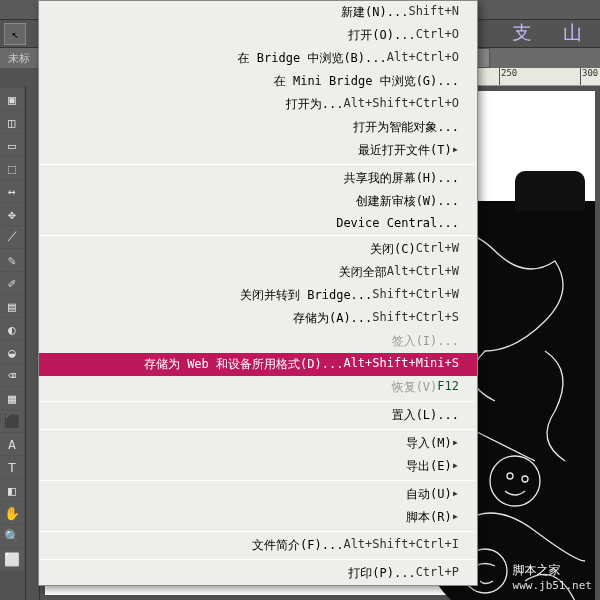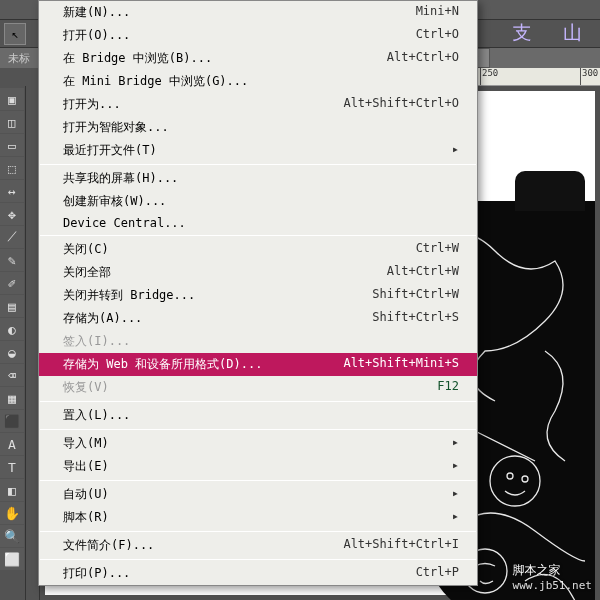--- a/index.html
+++ b/index.html
@@ -16,21 +16,21 @@
 .toolbox{width:26px;background:#535353;border-right:1px solid #333;display:flex;flex-direction:column;gap:1px;padding-top:2px}
 .toolbox2{width:14px;background:#535353;border-right:1px solid #333}
 .tbtn{width:24px;height:22px;background:#5a5a5a;display:flex;align-items:center;justify-content:center;color:#ddd;font-size:13px;cursor:pointer}
 .canvas-area{flex:1;background:#505050;position:relative}
 .canvas{position:absolute;left:5px;top:5px;right:5px;bottom:5px;background:#fff}
 .shirt{position:absolute;right:0;top:110px;width:170px;height:420px;background:#0a0a0a;border-radius:20px 0 0 80px}
 .shirt::before{content:"";position:absolute;top:-30px;right:10px;width:70px;height:40px;background:#111;border-radius:10px 10px 0 0}
 .lines{position:absolute;inset:0;overflow:hidden}
 .lines svg{width:100%;height:100%}
 .menu{position:absolute;left:38px;top:0;width:440px;background:#eeeeea;border:1px solid #888;box-shadow:3px 3px 8px rgba(0,0,0,.4);z-index:100}
-.menu-item{display:flex;justify-content:space-between;padding:3px 18px 3px 24px;color:#000;font-family:"SimSun",monospace;cursor:default}
+.menu-item{display:flex;justify-content:flex-end;padding:3px 18px 3px 24px;color:#000;font-family:"SimSun",monospace;cursor:default}
 .menu-item.highlighted{background:#be185d;color:#fff}
 .menu-item.disabled{color:#999}
 .menu-sep{height:1px;background:#bbb;margin:2px 1px;border-bottom:1px solid #fff}
 .shortcut{color:#333;font-family:monospace}
 .highlighted .shortcut{color:#fff}
 .disabled .shortcut{color:#14532d}
 .watermark{position:absolute;right:8px;bottom:8px;color:#fff;font-size:12px;text-shadow:0 0 3px rgba(0,0,0,.8);z-index:50}
 .watermark .site{font-size:11px;opacity:.85}
 .nav-right{position:absolute;right:0;top:0;color:#c4b5fd;font-size:19px;letter-spacing:10px;padding:20px 8px}
 .close-x{font-size:10px;color:#666}
@@ -56,21 +56,21 @@
 </div>
 
 <div style="display:flex">
   <div style="width:40px;height:18px;background:#535353"></div>
   <div class="ruler" style="flex:1" id="ruler">
       <div class="ruler-mark" style="left: 2px;">0</div>
       <div class="ruler-mark" style="left: 112px;">50</div>
       <div class="ruler-mark" style="left: 184px;">100</div>
       <div class="ruler-mark" style="left: 256px;">150</div>
       <div class="ruler-mark" style="left: 328px;">200</div>
-      <div class="ruler-mark" style="left: 400px; text-align: right;">250</div>
+      <div class="ruler-mark" style="left: 419px; text-align: right;">250</div>
       <div class="ruler-mark" style="left: 500px;">300</div>
     </div>
 </div>
 
 <div class="main">
   <div class="toolbox" id="toolbox">
       <div class="tbtn">▣</div>
       <div class="tbtn">◫</div>
       <div class="tbtn">▭</div>
       <div class="tbtn">⬚</div>
@@ -114,21 +114,21 @@
             </svg>
         </div>
       </div>
     </div>
   </div>
 </div>
 
 <div class="menu" id="menu">
     <div class="menu-item">
       <span>新建(N)...</span>
-      <span class="shortcut">Mini+N</span>
+      <span class="shortcut">Shift+N</span>
     </div>
     <div class="menu-item">
       <span>打开(O)...</span>
       <span class="shortcut">Ctrl+O</span>
     </div>
     <div class="menu-item">
       <span>在 Bridge 中浏览(B)...</span>
       <span class="shortcut">Alt+Ctrl+O</span>
     </div>
     <div class="menu-item">

